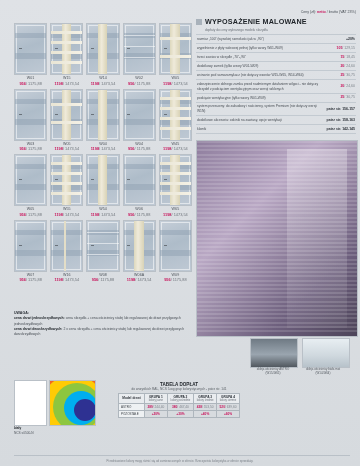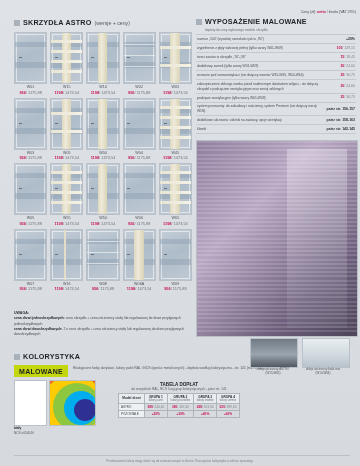--- a/index.html
+++ b/index.html
@@ -104,25 +104,20 @@
 
   .footer{position:absolute;left:0;right:0;bottom:3px;text-align:center;font-size:2.9px;color:#7d838a;}
   .rule{position:absolute;left:14px;right:10px;bottom:11px;height:0.4px;background:#b9c0c7;}
 </style>
 </head>
 <body>
 
 <div class="page">
 
   <div class="left">
-    <div class="sec-head">
-      <span class="sq"></span>
-      <span class="ttl">SKRZYDŁA ASTRO</span>
-      <span class="sub">(wersje + ceny)</span>
-    </div>
     <div class="grid" id="doors-grid">
         <div class="cell">
           <div class="door">
             <div class="frame"></div>
             <div class="handle"></div>
             <div class="p-tone" style="top:18%;height:10%"></div>
             <div class="p-tone" style="top:58%;height:12%"></div>
           </div>
           <div class="lbl">W01</div>
           <div class="price"><b>956</b><span>/ 1175,88</span></div>
@@ -362,30 +357,20 @@
     <div>
       <b>cena drzwi jednoskrzydłowych:</b>
       <span>cena skrzydła + cena ościeżnicy stałej lub regulowanej do drzwi przylgowych jednoskrzydłowych</span>
     </div>
     <div>
       <b>cena drzwi dwuskrzydłowych:</b>
       <span>2 x cena skrzydła + cena ościeżnicy stałej lub regulowanej do drzwi przylgowych dwuskrzydłowych</span>
     </div>
   </div>
 
-  <div class="kolor">
-    <div class="sec-head">
-      <span class="sq"></span>
-      <span class="ttl">KOLORYSTYKA</span>
-    </div>
-    <div class="mal-row">
-      <div class="malowane">MALOWANE</div>
-      <div class="mal-txt">Ekologiczne farby akrylowe, kolory palet RAL i NCS (oprócz metalicznych) - dopłata według kolorystyczna - str. 141 (min. 2 szt.)</div>
-    </div>
-  </div>
 
   <div class="swatches">
     <div class="sw"></div>
     <div class="rainbow">
       <i style="width:96px;height:96px;right:-18px;top:-22px;background:#d4145a;"></i>
       <i style="width:80px;height:80px;right:-14px;top:-14px;background:#f26522;"></i>
       <i style="width:64px;height:64px;right:-10px;top:-6px;background:#ffcb05;"></i>
       <i style="width:48px;height:48px;right:-6px;top:2px;background:#8dc63f;"></i>
       <i style="width:34px;height:34px;right:-3px;top:10px;background:#00aeef;"></i>
       <i style="width:22px;height:22px;right:-1px;top:18px;background:#2e3192;"></i>

